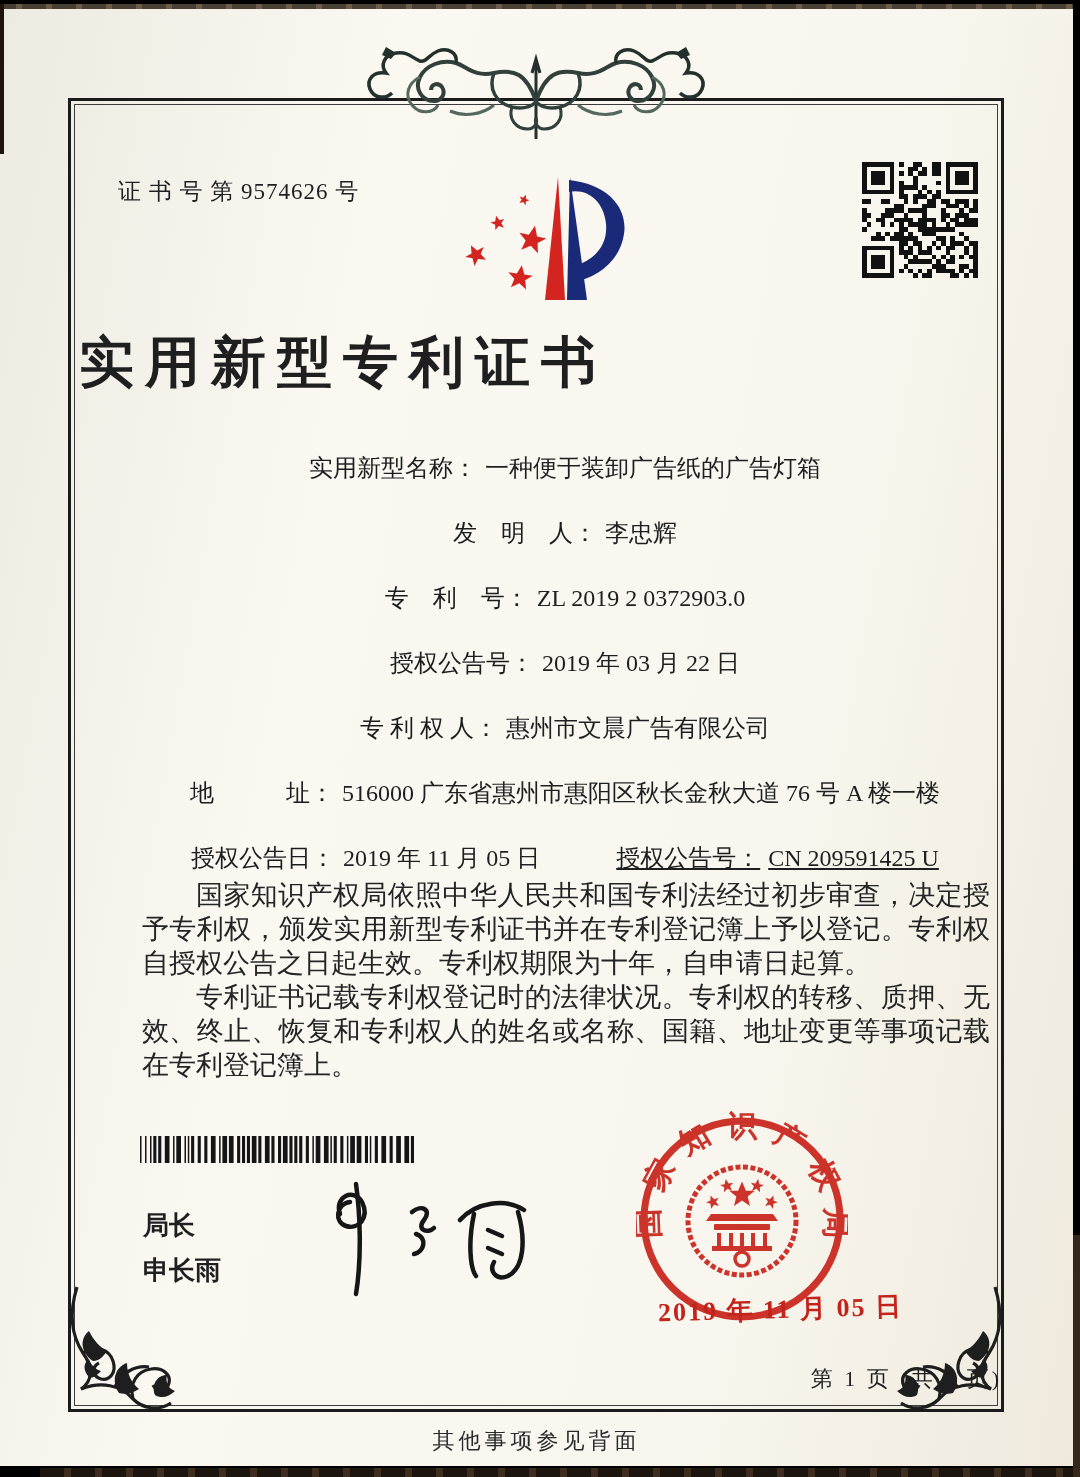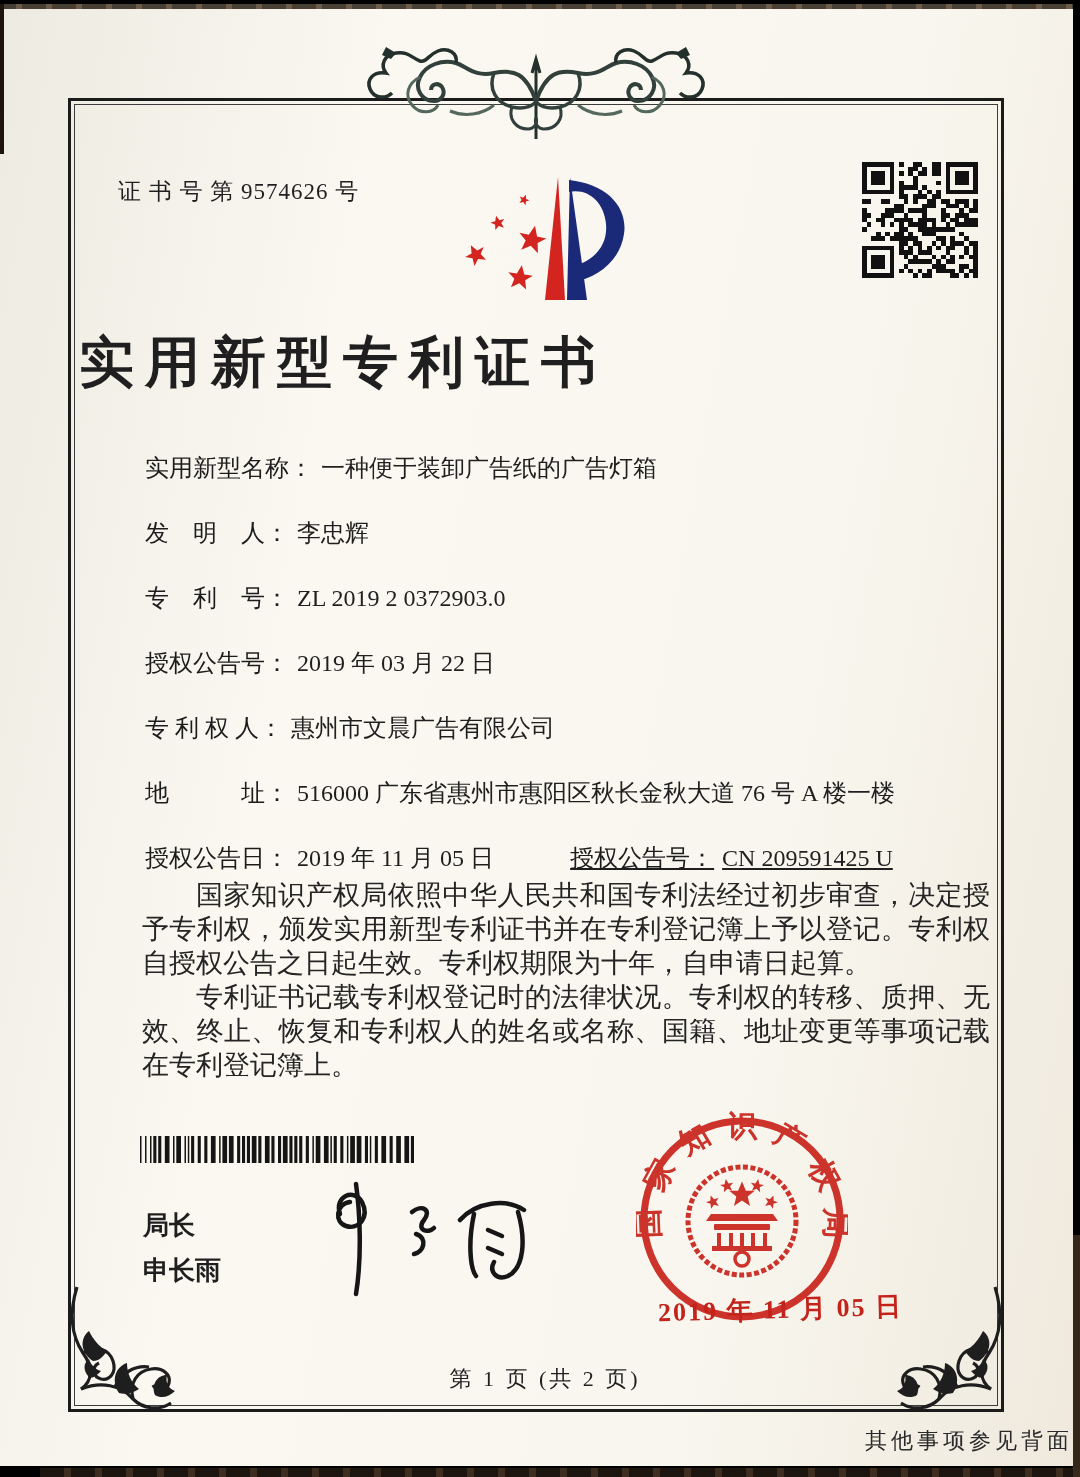--- a/index.html
+++ b/index.html
@@ -22,41 +22,41 @@
   .corner.br{right:-8px;bottom:-10px;transform:scaleX(-1);}
 
   .certno{position:absolute;left:118px;top:172px;font-size:23px;letter-spacing:1px;}
   .logo{position:absolute;left:448px;top:146px;}
   .qr{position:absolute;left:862px;top:158px;width:116px;height:116px;}
 
   .title{position:absolute;left:68px;top:322px;width:930px;text-align:left;
          font-size:55px;font-weight:700;letter-spacing:0.20em;text-indent:0.2em;}
 
   .fields{position:absolute;left:145px;top:450px;width:840px;font-size:24px;}
-  .frow{line-height:29px;margin-bottom:36px;white-space:nowrap;}
+  .frow{line-height:29px;margin-bottom:36px;white-space:nowrap;text-align:center;}
   .flabel{color:#1c1c1c;}
   .fvalue{margin-left:8px;}
   .grant2{margin-left:76px;text-decoration:underline;}
 
   .paras{position:absolute;left:142px;top:874px;width:848px;font-size:27px;line-height:34px;
          text-align:justify;color:#242424;}
   .paras p{margin:0;text-indent:2em;}
 
   .barcode{position:absolute;left:140px;top:1132px;}
   .director{position:absolute;left:143px;top:1206px;font-family:"Liberation Sans","DejaVu Sans",sans-serif;
             font-weight:700;font-size:26px;line-height:30px;}
   .director .name{margin-top:15px;}
   .signature{position:absolute;left:292px;top:1168px;}
 
   .seal{position:absolute;left:636px;top:1106px;}
   .seal-date{position:absolute;left:658px;top:1288px;font-size:26px;font-weight:700;color:#c3231a;
              letter-spacing:2px;transform:rotate(-1.5deg);}
 
-  .pagefoot{position:absolute;left:80px;top:1360px;width:930px;text-align:center;font-size:22px;letter-spacing:3px;}
-  .backnote{position:absolute;left:0;top:1422px;width:1073px;text-align:right;font-size:22px;letter-spacing:4px;color:#2a2a2a;}
+  .pagefoot{position:absolute;left:72px;top:1360px;width:930px;text-align:right;font-size:22px;letter-spacing:3px;}
+  .backnote{position:absolute;left:0;top:1422px;width:1073px;text-align:center;font-size:22px;letter-spacing:4px;color:#2a2a2a;}
 </style>
 </head>
 <body>
 
 <div class="photo">
   <div class="paper">
 
     <div class="frame">
       <div class="frame-inner"></div>
 

